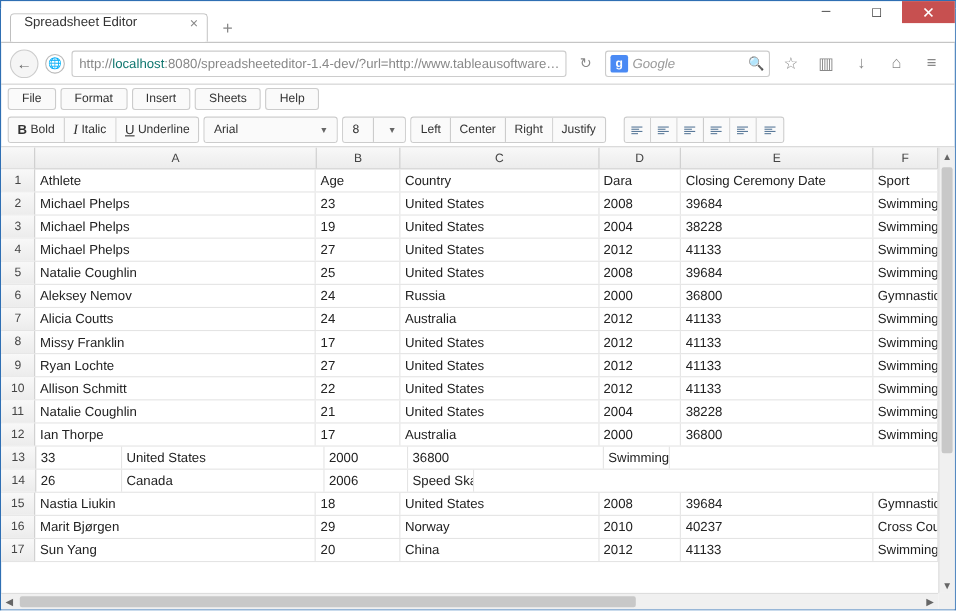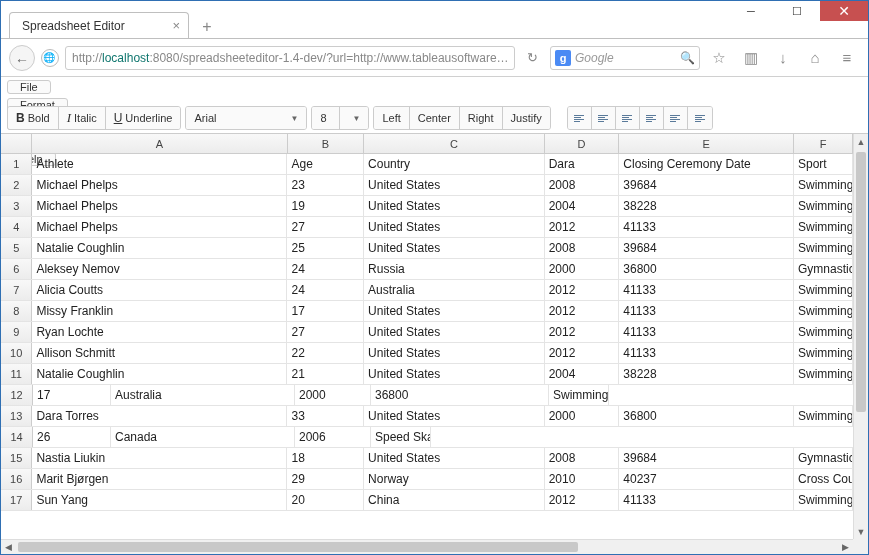--- a/index.html
+++ b/index.html
@@ -7,40 +7,40 @@
 
 
 .win-top { height: 8px; background: #fff; border: 1px solid #2f6fb3; border-bottom: none; position: relative; }
 .win-controls { position: absolute; right: 0; top: 0; display: flex; }
 .win-btn { width: 46px; height: 20px; display: flex; align-items: center; justify-content: center; font-size: 11px; color: #333; }
 .win-btn.close { background: #c75050; color: #fff; width: 48px; font-size: 14px; }
 .outer { border: 1px solid #2f6fb3; border-top: none; height: 547px; background: #fff; display: flex; flex-direction: column; }
 
 
 .tabstrip { height: 30px; background: #fff; display: flex; align-items: flex-end; padding-left: 8px; }
-.tab { height: 26px; background: #fff; border: 1px solid #bfbfbf; border-bottom: none; border-radius: 4px 4px 0 0; padding: 0 30px 0 12px; display: flex; align-items: center; font-size: 12px; color: #333; position: relative; min-width: 180px; }
+.tab { height: 26px; background: #fff; border: 1px solid #bfbfbf; border-bottom: none; border-radius: 4px 4px 0 0; padding: 0 30px 0 12px; display: flex; font-size: 12px; color: #333; position: relative; min-width: 180px; }
 .tab-close { position: absolute; right: 8px; font-size: 13px; color: #888; }
 .newtab { width: 24px; height: 22px; display: flex; align-items: center; justify-content: center; color: #888; font-size: 16px; margin-left: 6px; }
 .tabborder { height: 1px; background: #bfbfbf; }
 
 
 .urlbar { height: 38px; display: flex; align-items: center; padding: 0 8px; gap: 6px; border-bottom: 1px solid #d0d0d0; }
 .nav-btn { width: 26px; height: 26px; border: 1px solid #ccc; border-radius: 13px; display: flex; align-items: center; justify-content: center; color: #666; font-size: 14px; background: #f5f5f5; }
 .globe { width: 18px; height: 18px; border: 1px solid #bbb; border-radius: 9px; display: flex; align-items: center; justify-content: center; color: #999; font-size: 10px; }
 .url-input { flex: 1; height: 24px; border: 1px solid #ccc; border-radius: 3px; padding: 0 6px; font-size: 12px; color: #888; display: flex; align-items: center; overflow: hidden; white-space: nowrap; }
 .url-input .bold { color: #0f766e; font-weight: 400; }
 .reload { color: #888; padding: 0 6px; font-size: 13px; }
 .search-box { width: 150px; height: 24px; border: 1px solid #ccc; border-radius: 3px; display: flex; align-items: center; padding: 0 4px; font-size: 12px; color: #888; }
 .g-icon { width: 16px; height: 16px; background: #4a8af4; color: #fff; font-size: 11px; font-weight: bold; display: flex; align-items: center; justify-content: center; margin-right: 4px; border-radius: 2px; }
 .search-txt { flex: 1; font-style: italic; color: #999; }
 .mag { color: #888; font-size: 12px; }
 .tb-icon { width: 26px; height: 26px; display: flex; align-items: center; justify-content: center; color: #888; font-size: 15px; }
 
 
-.menubar { height: 26px; display: flex; align-items: flex-start; padding: 3px 6px; gap: 4px; flex-direction: column; }
+.menubar { height: 26px; display: flex; align-items: flex-end; padding: 3px 6px; gap: 4px; }
 .menu-item { height: 20px; padding: 0 12px; border: 1px solid #ccc; border-radius: 3px; background: #fafafa; font-size: 11px; display: flex; align-items: center; color: #333; }
 
 
 .toolbar { height: 30px; display: flex; align-items: center; padding: 0 6px; gap: 0; }
 .tool-group { display: flex; border: 1px solid #ccc; border-radius: 3px; overflow: hidden; margin-right: 4px; }
 .tool-btn { height: 22px; padding: 0 8px; background: #fafafa; font-size: 11px; display: flex; align-items: center; color: #333; border-right: 1px solid #ccc; gap: 3px; }
 .tool-btn:last-child { border-right: none; }
 .tool-btn .b { font-weight: bold; font-size: 12px; }
 .tool-btn .i { font-style: italic; font-family: serif; font-size: 13px; }
 .tool-btn .u { text-decoration: underline; font-size: 12px; }
@@ -319,29 +319,29 @@
             <div class="rh">11</div>
             <div class="cell cA">Natalie Coughlin</div>
             <div class="cell cB">21</div>
             <div class="cell cC">United States</div>
             <div class="cell cD">2004</div>
             <div class="cell cE">38228</div>
             <div class="cell cF">Swimming</div>
           </div>
           <div class="row">
             <div class="rh">12</div>
+            <div class="cell cA">Ian Thorpe</div>
             <div class="cell cB">17</div>
             <div class="cell cC">Australia</div>
             <div class="cell cD">2000</div>
             <div class="cell cE">36800</div>
             <div class="cell cF">Swimming</div>
           </div>
           <div class="row">
             <div class="rh">13</div>
-            <div class="cell cA">Dara Torres</div>
             <div class="cell cB">33</div>
             <div class="cell cC">United States</div>
             <div class="cell cD">2000</div>
             <div class="cell cE">36800</div>
             <div class="cell cF">Swimming</div>
           </div>
           <div class="row">
             <div class="rh">14</div>
             <div class="cell cB">26</div>
             <div class="cell cC">Canada</div>

